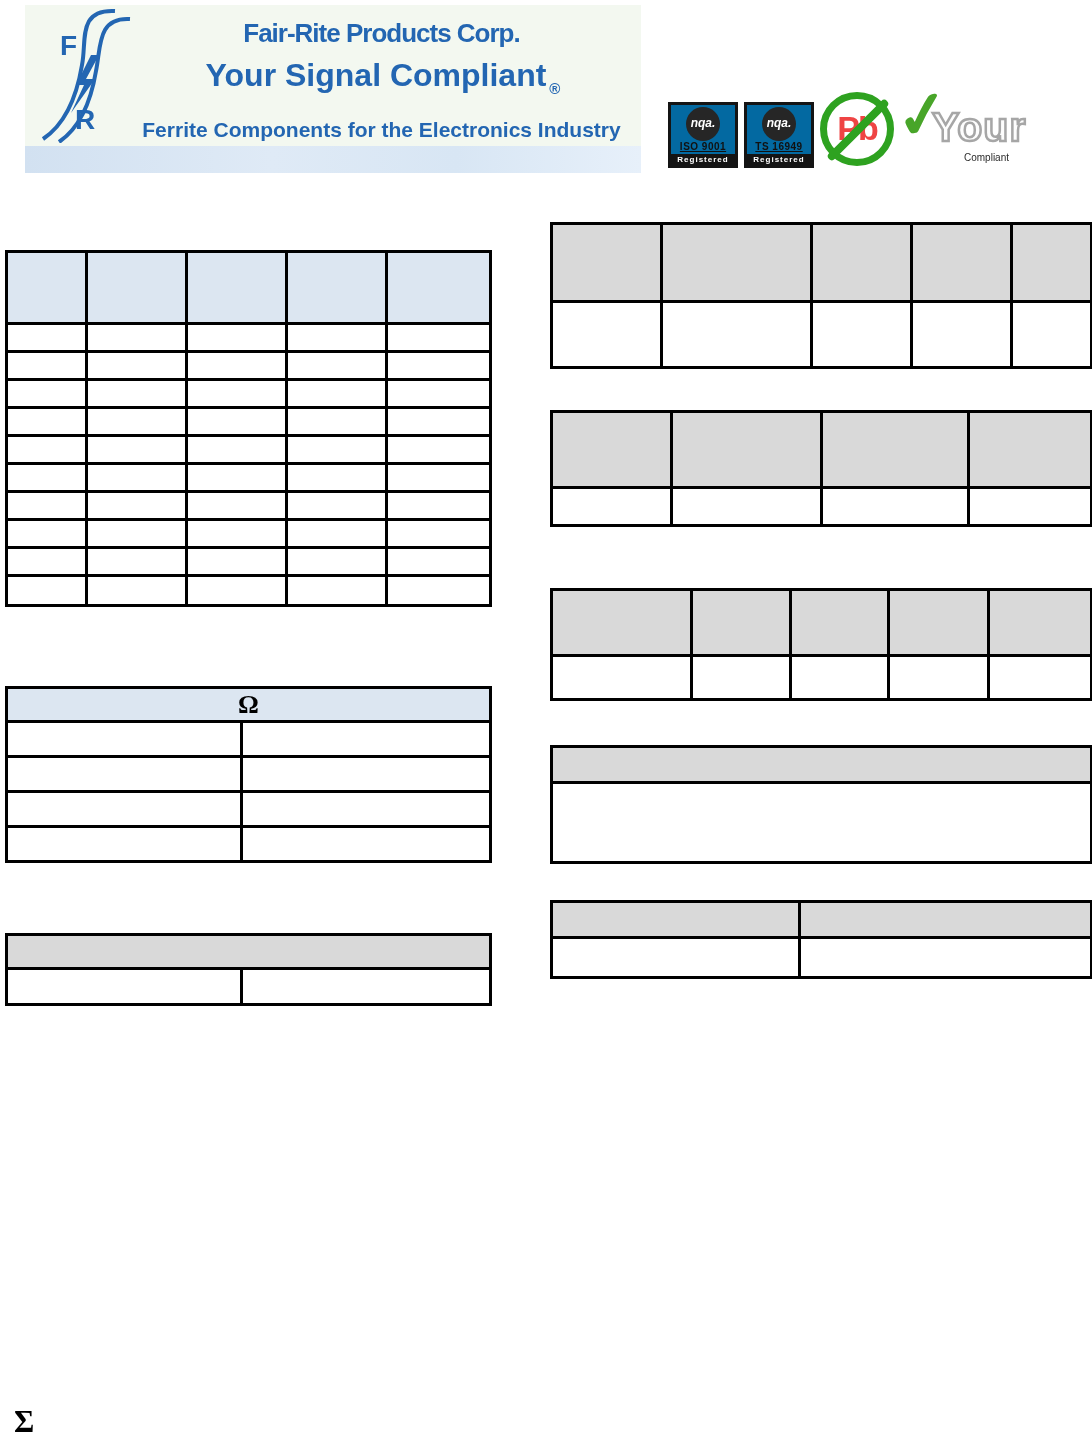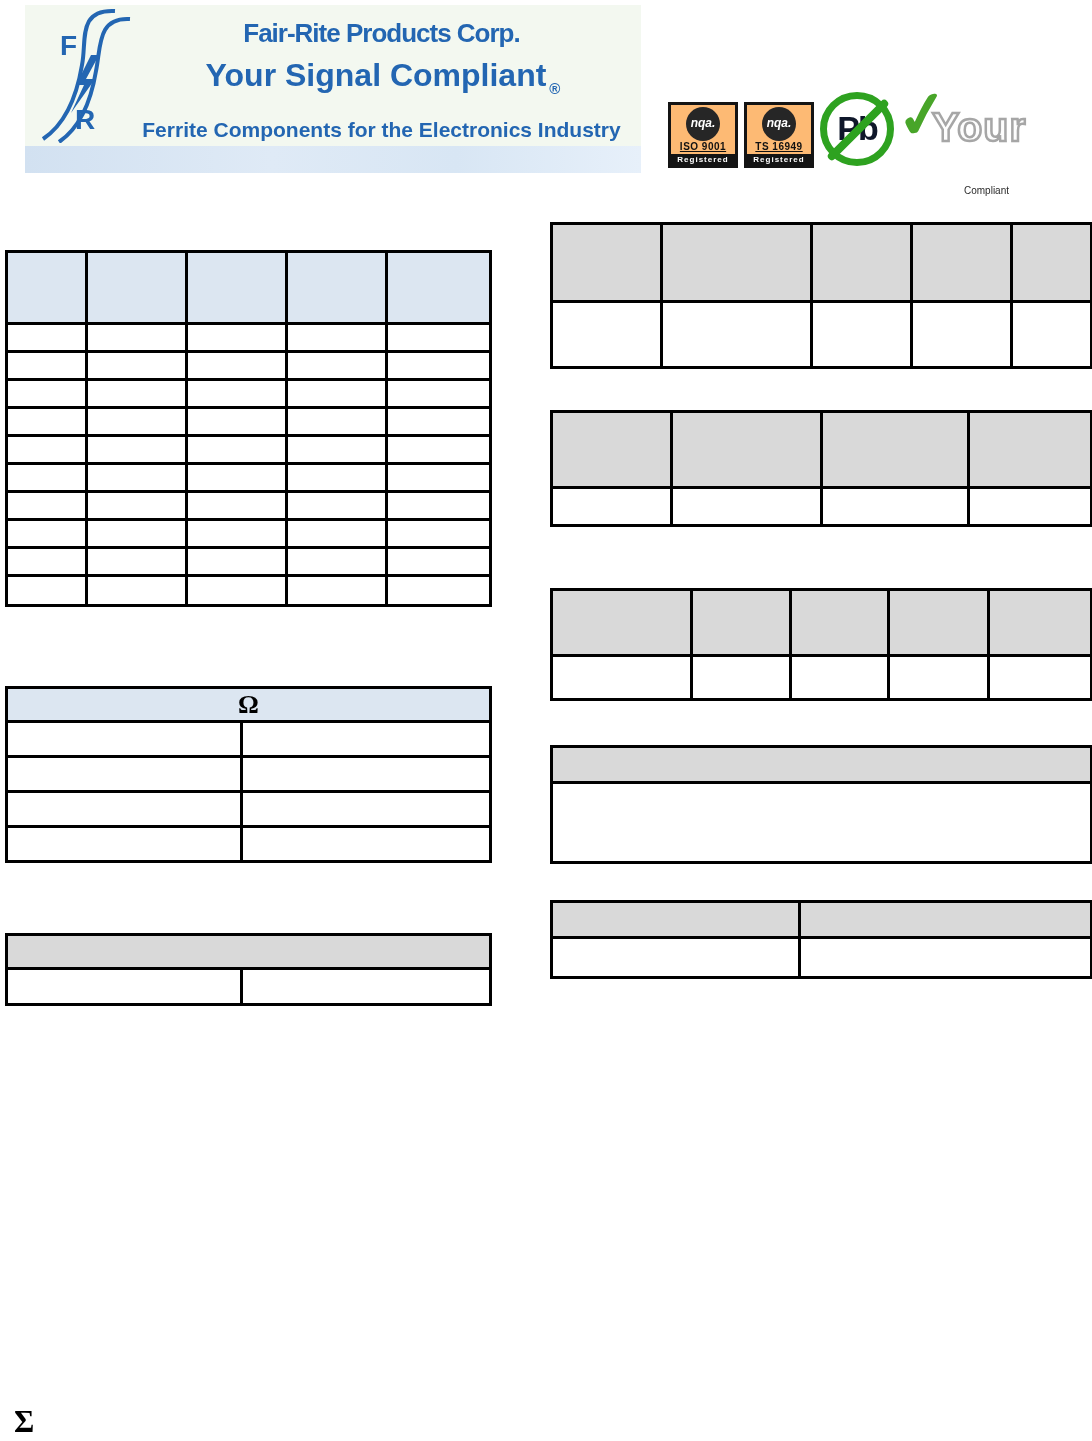--- a/index.html
+++ b/index.html
@@ -11,38 +11,38 @@
   .logo-box{position:absolute;left:25px;top:5px;width:616px;height:141px;background:#f3f8f0;}
   .logo-mark{position:absolute;left:8px;top:2px;width:100px;height:136px;}
   .logo-text{position:absolute;left:104px;top:6px;width:505px;text-align:center;color:#2366b2;}
   .company{font-size:26px;font-weight:bold;letter-spacing:-1px;line-height:44px;white-space:nowrap;}
   .tagline{font-size:32px;font-weight:bold;line-height:40px;white-space:nowrap;}
   .tm{font-size:15px;font-weight:bold;position:relative;top:8px;left:3px;}
   .subtitle{font-size:21px;font-weight:bold;line-height:26px;margin-top:16px;white-space:nowrap;}
   .banner-bar{position:absolute;left:25px;top:146px;width:616px;height:27px;
     background:linear-gradient(90deg,#d2e1f1 0%,#dfeaf6 40%,#d8e6f4 70%,#e7f0fa 100%);}
   
-  .nqa{position:absolute;width:64px;height:60px;border:3px solid #141414;background:#fdba74;text-align:center;}
+  .nqa{position:absolute;width:64px;height:60px;border:3px solid #141414;background:#0369a1;text-align:center;}
   .nqa-circle{width:34px;height:34px;border-radius:50%;background:#262626;color:#fff;
     margin:2px auto 0;font-size:12px;line-height:32px;font-style:italic;font-weight:bold;}
   .nqa-name{font-size:10px;font-weight:bold;color:#111;line-height:12px;letter-spacing:0.5px;text-decoration:underline;}
   .nqa-reg{position:absolute;left:0;right:0;bottom:0;background:#141414;color:#fff;
     font-size:8px;font-weight:bold;line-height:11px;letter-spacing:1px;}
   .pb-badge{position:absolute;left:820px;top:92px;width:60px;height:60px;border:7px solid #2ea220;
     border-radius:50%;background:#fff;}
   .pb-text{position:absolute;left:0;right:0;top:12px;text-align:center;
-    font-size:34px;font-weight:bold;color:#0f172a;line-height:34px;letter-spacing:-2px;}
+    font-size:34px;font-weight:bold;color:#ef4444;line-height:34px;letter-spacing:-2px;}
   .pb-slash{position:absolute;left:27px;top:-10px;width:8px;height:82px;background:#2ea220;
     transform:rotate(45deg);border-radius:4px;}
   .rohs-badge{position:absolute;left:898px;top:98px;width:130px;height:70px;}
   .rohs-check{position:absolute;left:-2px;top:-20px;font-size:64px;font-weight:bold;color:#48a529;
     transform:rotate(-8deg);}
   .rohs-name{position:absolute;left:34px;top:6px;font-size:41px;font-weight:800;color:#fdfdfd;
     -webkit-text-stroke:2.5px #a6a6a6;letter-spacing:1px;}
-  .rohs-sub{position:absolute;left:66px;top:54px;font-size:10px;color:#2b2b2b;margin-top:33px;}
+  .rohs-sub{position:absolute;left:66px;top:54px;font-size:10px;color:#2b2b2b;}
   
   table.tbl{position:absolute;border-collapse:collapse;table-layout:fixed;}
   table.tbl td{border:3px solid #000;padding:0;}
   .hb{background:#dce6f1;}
   .hg{background:#d9d9d9;}
   .omega-cell{text-align:center;font-family:"Liberation Serif", serif;
     font-size:26px;font-weight:bold;color:#000;}
   
   .sigma{position:absolute;left:14px;top:1404px;font-family:"Liberation Serif", serif;
     font-size:31px;font-weight:bold;color:#000;}

